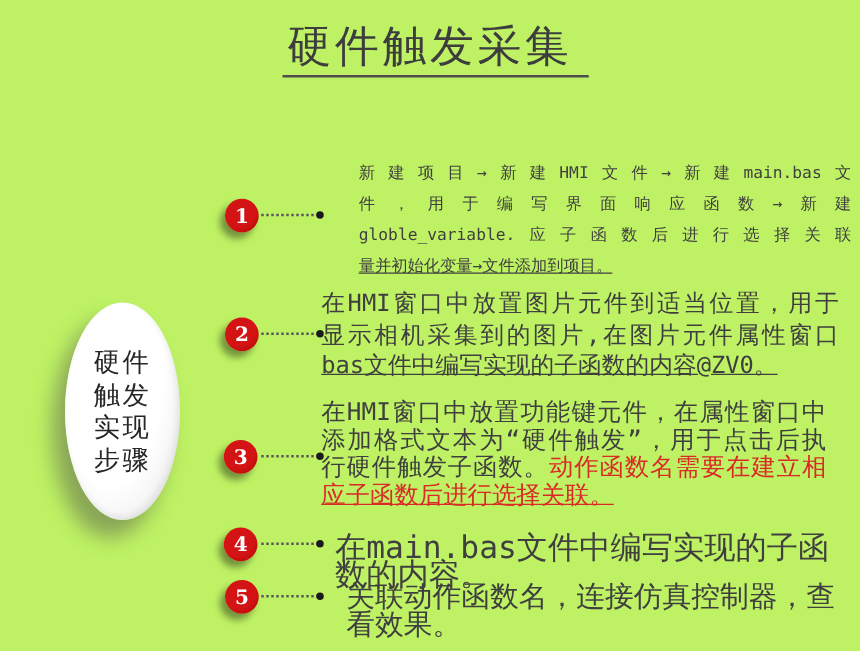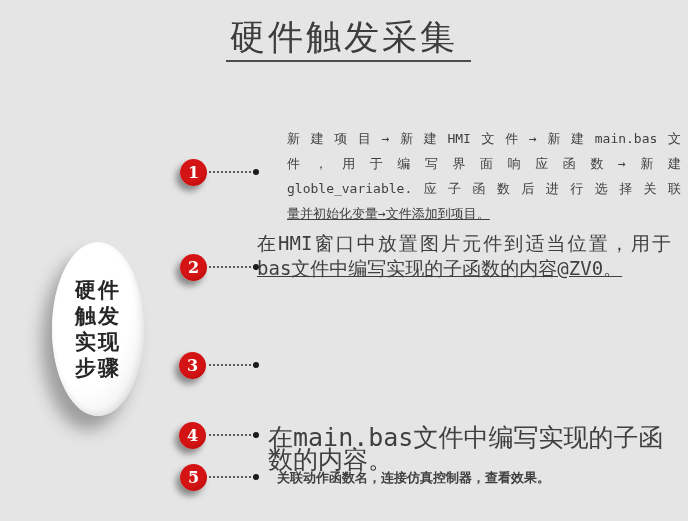--- a/index.html
+++ b/index.html
@@ -1,19 +1,19 @@
 <!DOCTYPE html>
 <html><head>
 <meta charset="utf-8">
 <style>
   html,body{margin:0;padding:0;background:#ffffff;}
   .slide{
     position:relative;
     width:688px;height:521px;
-    background:#e5e5e5;
+    background:#bef264;
     overflow:hidden;
     font-family:"Liberation Serif","DejaVu Serif",serif;
     color:#3f3f3f;
   }
   
   .page-title{
     position:absolute;top:14px;left:0;width:100%;
     text-align:center;
     font-size:35px;letter-spacing:3px;
     color:#3d3d3d;
@@ -26,21 +26,21 @@
   
   .oval{
     position:absolute;left:52px;top:242px;
     width:92px;height:174px;
     border-radius:50%;
     background:radial-gradient(ellipse at 38% 28%, #ffffff 55%, #f1f1f1 80%, #dcdcdc 100%);
     box-shadow:-10px 14px 16px rgba(70,70,70,0.45), inset -2px -3px 6px rgba(0,0,0,0.08);
     display:flex;align-items:center;justify-content:center;
   }
   .oval-label{
-    font-size:21px;font-weight:bold;line-height:26px;
+    font-size:21px;font-weight:normal;line-height:26px;
     letter-spacing:2px;color:#262626;
     text-align:left;white-space:pre-line;
     font-family:"Liberation Serif","DejaVu Serif",serif;
   }
   
   .badge{
     position:absolute;width:27px;height:27px;border-radius:50%;
     background:radial-gradient(circle at 38% 32%, #d41414 55%, #b00404 100%);
     box-shadow:-4px 5px 6px rgba(0,0,0,0.40);
     display:flex;align-items:center;justify-content:center;
@@ -64,21 +64,21 @@
     color:#3f3f3f;
   }
   .tblock .ln{display:block;text-align:justify;text-align-last:justify;}
   .tblock .ln.last{text-align-last:left;text-decoration:underline;}
   .tblock .ln.single{text-align:left;text-align-last:left;}
   .red{color:#da2a27;}
   #t1{left:287px;top:126px;width:394px;font-size:13px;line-height:25px;}
   #t2{left:257px;top:231px;width:414px;font-size:19px;line-height:24.5px;}
   #t3{left:257px;top:319px;width:404px;font-size:19.5px;line-height:22px;}
   #t4{left:268px;top:427px;width:404px;font-size:25px;line-height:22px;}
-  #t5{left:277px;top:467px;width:408px;font-size:13px;line-height:22px;font-weight:bold;}
+  #t5{left:277px;top:467px;width:408px;font-size:23px;line-height:22px;}
   
   #b1{left:180px;top:159px;} #c1{left:209px;top:171px;} #d1{left:253px;top:169px;}
   #b2{left:180px;top:254px;} #c2{left:209px;top:266px;} #d2{left:253px;top:264px;}
   #b3{left:179px;top:352px;} #c3{left:209px;top:364px;} #d3{left:253px;top:362px;}
   #b4{left:179px;top:422px;} #c4{left:209px;top:434px;} #d4{left:253px;top:432px;}
   #b5{left:180px;top:464px;} #c5{left:209px;top:476px;} #d5{left:253px;top:474px;}
 </style>
 </head>
 <body>
 
@@ -106,28 +106,35 @@
     <span class="ln last">量并初始化变量→文件添加到项目。</span>
   </div>
 
   <div class="badge" id="b2">
     <span class="badge-num">2</span>
   </div>
   <div class="connector" id="c2"></div>
   <div class="tip-dot" id="d2"></div>
   <div class="tblock" id="t2">
     <span class="ln">在HMI窗口中放置图片元件到适当位置，用于</span>
+    <span class="ln">显示相机采集到的图片,在图片元件属性窗口</span>
     <span class="ln last">bas文件中编写实现的子函数的内容@ZV0。</span>
   </div>
 
   <div class="badge" id="b3">
     <span class="badge-num">3</span>
   </div>
   <div class="connector" id="c3"></div>
   <div class="tip-dot" id="d3"></div>
+  <div class="tblock" id="t3">
+    <span class="ln">在HMI窗口中放置功能键元件，在属性窗口中</span>
+    <span class="ln">添加格式文本为“硬件触发”，用于点击后执</span>
+    <span class="ln"><span>行硬件触发子函数。</span><span class="red">动作函数名需要在建立相</span></span>
+    <span class="ln last red">应子函数后进行选择关联。</span>
+  </div>
 
   <div class="badge" id="b4">
     <span class="badge-num">4</span>
   </div>
   <div class="connector" id="c4"></div>
   <div class="tip-dot" id="d4"></div>
   <div class="tblock" id="t4">
     <span class="ln single">在main.bas文件中编写实现的子函数的内容。</span>
   </div>
 

